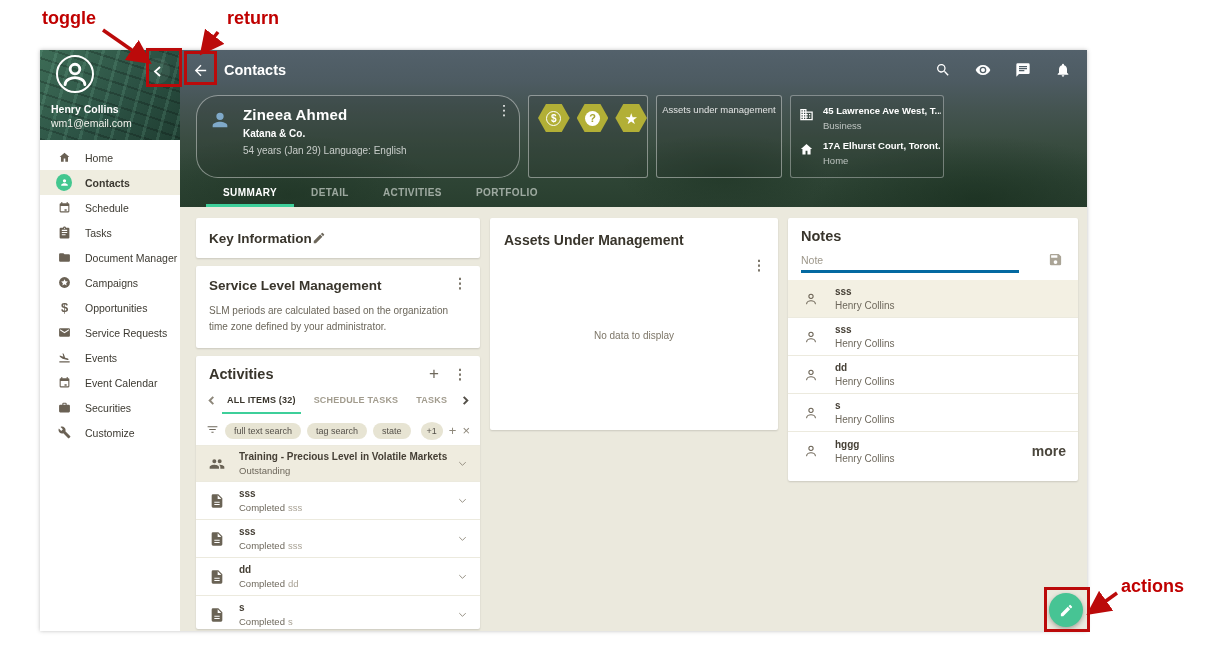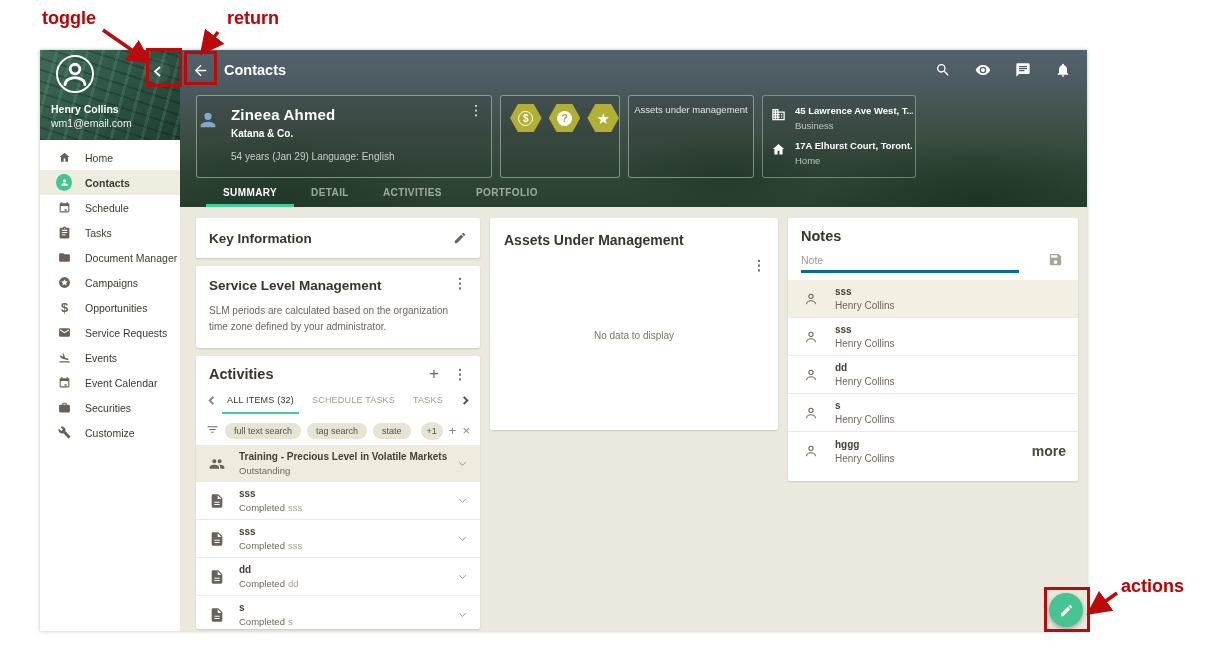--- a/index.html
+++ b/index.html
@@ -42,27 +42,27 @@
   .toolbar { position:absolute; left:0; top:0; right:0; height:40px; display:flex; align-items:center; }
   .back-btn { width:24px; height:24px; margin-left:8px; display:flex; align-items:center; justify-content:center; cursor:pointer; }
   .back-btn svg { width:17px; height:17px; fill:#fff; }
   .toolbar-title { margin-left:12px; font-size:14.5px; font-weight:bold; }
   .toolbar-icons { margin-left:auto; margin-right:14px; display:flex; gap:20px; }
   .tb-icon { width:20px; height:20px; cursor:pointer; display:flex; align-items:center; justify-content:center; }
   .tb-icon svg { width:16px; height:16px; fill:#fff; }
 
   .hero-cards { position:absolute; left:16px; top:45px; height:83px; display:flex; gap:8px; }
   .hcard { border:1px solid rgba(255,255,255,.42); border-radius:3px; background:rgba(40,52,46,.22); position:relative; }
-  .contact-card { width:296px; padding:10px 10px 0 0; display:flex; }
+  .contact-card { width:324px; padding:10px 10px 0 12px; display:flex;border-radius:22px; }
   .contact-person { width:22px; height:22px; margin-top:3px; }
   .contact-person svg { width:22px; height:22px; fill:#7fa9c9; }
   .contact-texts { margin-left:12px; }
   .contact-name { font-size:15px; font-weight:bold; letter-spacing:.2px; }
   .contact-company { font-size:10px; font-weight:bold; margin-top:5px; }
-  .contact-meta { font-size:10px; color:rgba(255,255,255,.72); margin-top:12px; }
+  .contact-meta { font-size:10px; color:rgba(255,255,255,.72); margin-top:6px; }
   .contact-kebab { position:absolute; right:8px; top:8px; color:#fff; font-size:14px; line-height:12px; cursor:pointer; }
   .badges-card { width:120px; padding:8px 0 0 9px; display:flex; gap:7px; }
   .hex { width:33px; height:28px; background:#b2af36; clip-path:polygon(25% 0,75% 0,100% 50%,75% 100%,25% 100%,0 50%); display:flex; align-items:center; justify-content:center; cursor:pointer; }
   .hex .dollar-ring { width:15px; height:15px; border:1.5px solid #fff; border-radius:50%; color:#fff; font-size:10px; font-weight:bold; display:flex; align-items:center; justify-content:center; }
   .hex .q-circle { width:15px; height:15px; background:#fff; border-radius:50%; color:#a7a52f; font-size:11px; font-weight:bold; display:flex; align-items:center; justify-content:center; }
   .hex .star { color:#fff; font-size:15px; line-height:15px; }
   .aum-card { width:126px; text-align:center; padding-top:8px; font-size:9.5px; color:rgba(255,255,255,.85); }
   .addr-card { width:154px; border:none; background:rgba(40,52,46,.18); border:1px solid rgba(255,255,255,.35); padding:9px 8px 0 8px; }
   .addr-row { display:flex; margin-bottom:9px; }
   .addr-icon { width:16px; height:16px; margin-top:2px; }
@@ -76,38 +76,38 @@
   .hero-tab.active { color:#fff; }
   .hero-tab.active::after { content:""; position:absolute; left:0; right:0; bottom:0; height:3px; background:#3ecf9a; }
 
   
   .content { position:absolute; left:0; top:157px; width:100%; height:424px; background:#ebe9dd; }
   .card { background:#fff; border-radius:2px; box-shadow:0 1px 2px rgba(0,0,0,.14); }
   .col1 { position:absolute; left:16px; top:11px; width:284px; }
   .col2 { position:absolute; left:310px; top:11px; width:288px; }
   .col3 { position:absolute; left:608px; top:11px; width:290px; }
 
-  .keyinfo { height:40px; display:flex; align-items:center; justify-content:space-between; padding:0 13px; margin-bottom:8px; }
+  .keyinfo { height:40px; display:flex; align-items:center; justify-content:flex-start; padding:0 13px; margin-bottom:8px; }
   .card-title { font-size:13.5px; font-weight:bold; color:#39352c; }
   .icon-btn { cursor:pointer; display:flex; align-items:center; justify-content:center; }
   .icon-btn svg { width:14px; height:14px; fill:#6e685c; }
   .kebab { color:#7c766a; font-size:14px; line-height:10px; font-weight:bold; cursor:pointer; letter-spacing:0; }
 
   .slm { padding:12px 13px 14px 13px; margin-bottom:8px; }
   .slm-head { display:flex; align-items:flex-start; justify-content:space-between; }
   .slm-desc { margin-top:10px; font-size:10px; color:#6b665a; line-height:1.55; }
 
   .activities { height:273px; overflow:hidden; }
   .act-head { display:flex; align-items:center; justify-content:space-between; padding:10px 13px 0 13px; }
   .act-head-right { display:flex; align-items:center; gap:14px; }
   .plus-btn { font-size:17px; color:#6e685c; font-weight:normal; cursor:pointer; line-height:14px; }
   .act-tabs { display:flex; align-items:center; height:32px; margin-top:2px; padding:0 8px; }
   .act-tab-arrow { color:#a8a295; cursor:pointer; display:flex; width:14px; justify-content:center; }
   .act-tab-arrow svg { width:9px; height:9px; stroke:#8d877a; stroke-width:2.2; fill:none; }
-  .act-tab { position:relative; padding:0 9px; height:32px; display:flex; align-items:center; font-size:9px; font-weight:normal; letter-spacing:.2px; color:#a29c8e; cursor:pointer; white-space:nowrap; }
+  .act-tab { position:relative; padding:0 9px; height:32px; display:flex; align-items:center; font-size:9px; font-weight:bold; letter-spacing:.2px; color:#a29c8e; cursor:pointer; white-space:nowrap; }
   .act-tab.active { color:#39352c; }
   .act-tab.active::after { content:""; position:absolute; left:4px; right:4px; bottom:2px; height:2.5px; background:#3ecf9a; }
   .filter-row { display:flex; align-items:center; gap:6px; height:30px; padding:0 10px; border-bottom:1px solid #eceade; }
   .funnel svg { width:13px; height:13px; fill:#6e685c; }
   .chip { background:#e7e4d3; border-radius:10px; padding:3px 9px; font-size:9px; color:#55514a; cursor:pointer; white-space:nowrap; }
   .chip.round { border-radius:50%; padding:4px 6px; margin-left:auto; }
   .small-ic { color:#8d877a; font-size:13px; cursor:pointer; }
   .act-row { display:flex; align-items:center; height:38px; border-bottom:1px solid #eceade; cursor:pointer; }
   .act-row.hl { background:#efecdf; height:36px; }
   .act-ic { width:16px; height:16px; margin:0 14px 0 13px; flex:0 0 16px; }

